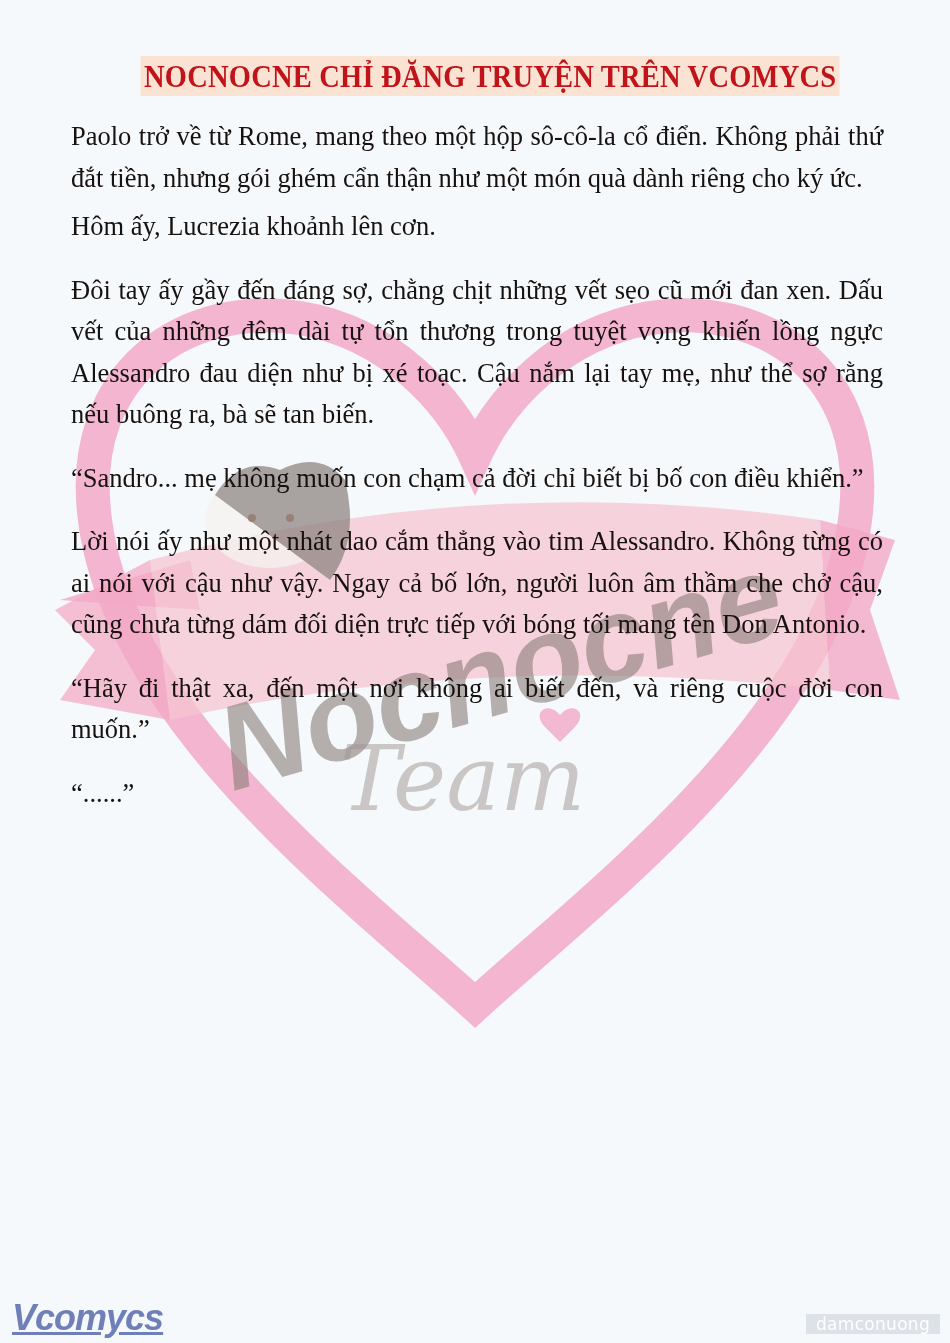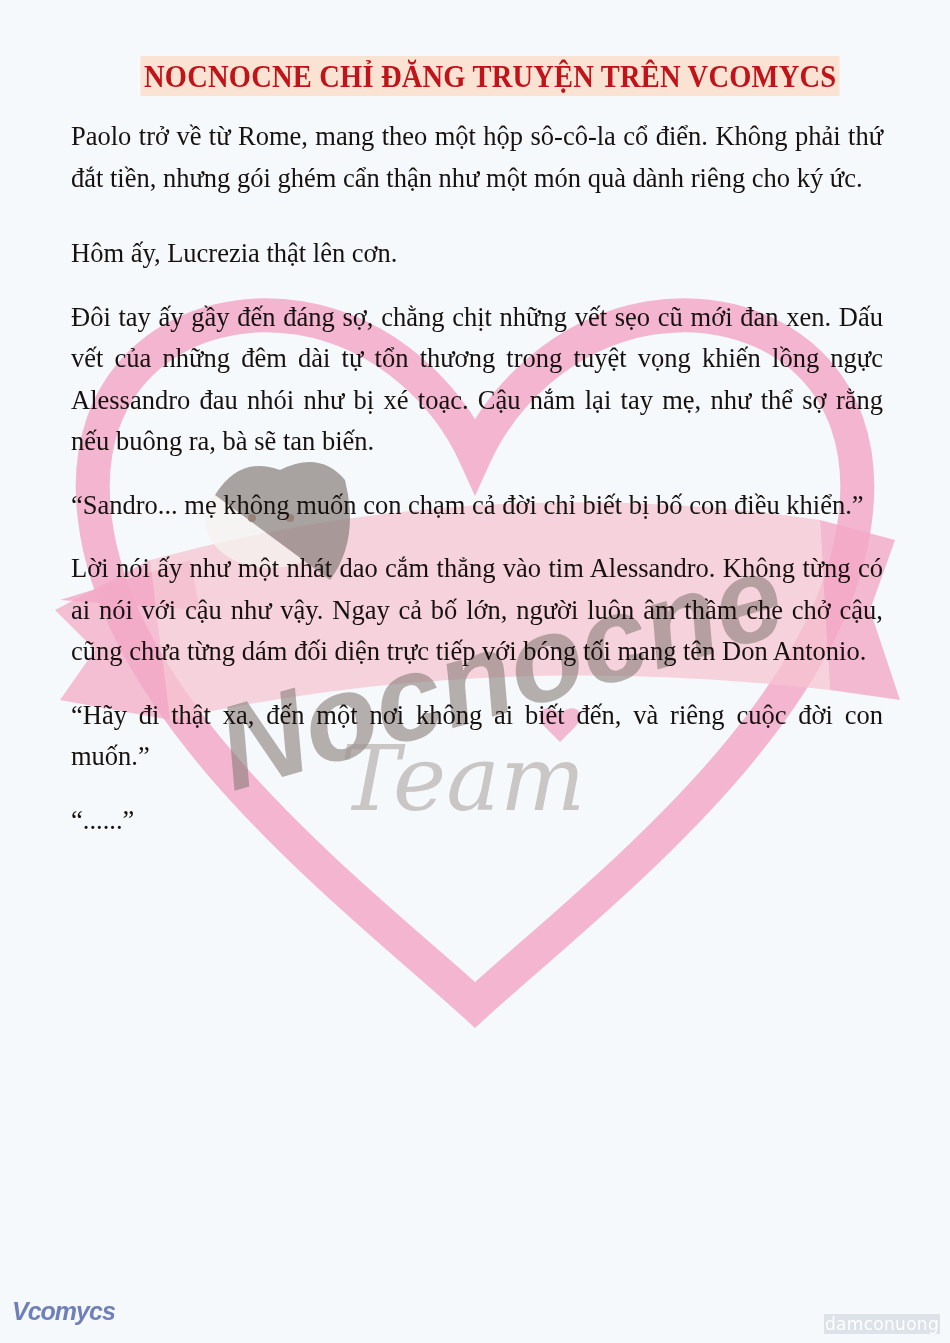--- a/index.html
+++ b/index.html
@@ -15,29 +15,30 @@
     display: inline-block; background: #fbe3d4; color: #c0141a;
     font-family: "Liberation Serif", serif; font-weight: bold;
     font-size: 31px; letter-spacing: 0.2px; padding: 2px 4px 0 4px; line-height: 38px;
     transform: scaleX(0.92); transform-origin: center;
   }
   .content { position: absolute; left: 71px; top: 116px; width: 812px; }
   .para {
     margin: 0 0 22px 0; font-size: 26.5px; line-height: 41.5px; color: #17120f;
     text-align: justify; text-align-last: left;
   }
-  .para.p1 { margin-bottom: 34px; }
+  .para.p1 { margin-bottom: 7px; }
   .footer-logo {
     position: absolute; left: 12px; top: 1297px; font-family: "Liberation Sans", sans-serif;
-    font-style: italic; font-weight: bold; font-size: 25px; color: #6f7fb8; letter-spacing: -1px;
+    font-style: italic; font-weight: bold; font-size: 36px; color: #6f7fb8; letter-spacing: -1px;
     z-index: 2;
+    text-decoration: underline;
   }
   .footer-tag {
     position: absolute; right: 10px; top: 1314px; font-family: "DejaVu Sans", sans-serif;
-    font-size: 17px; color: #ffffff; background: rgba(200,205,215,0.55); padding: 0 1px;
+    font-size: 17px; color: #ffffff; background: rgba(200,205,215,0.55); padding: 0 10px;
     letter-spacing: 0.3px; z-index: 2;
   }
 </style>
 </head>
 <body>
 
 <svg class="watermark" viewBox="0 0 950 1343" xmlns="http://www.w3.org/2000/svg">
 
   <path d="M475 1005 C 360 900, 120 720, 95 520 C 75 370, 190 300, 300 318 C 390 333, 450 400, 475 455 C 500 400, 560 333, 650 318 C 760 300, 875 370, 855 520 C 830 720, 590 900, 475 1005 Z" fill="none" stroke="#f2a9c8" stroke-width="34" opacity="0.85"></path>
 
@@ -58,22 +59,22 @@
   <path d="M560 715 C 548 700, 530 712, 546 728 L 560 742 L 574 728 C 590 712, 572 700, 560 715 Z" fill="#f2a9c8" opacity="0.8"></path>
 </svg>
 
 <div class="page">
   <div class="title-wrap">
     <span class="title">NOCNOCNE CHỈ ĐĂNG TRUYỆN TRÊN VCOMYCS</span>
   </div>
 
   <div class="content">
     <p class="para p1">Paolo trở về từ Rome, mang theo một hộp sô-cô-la cổ điển. Không phải thứ đắt tiền, nhưng gói ghém cẩn thận như một món quà dành riêng cho ký ức.</p>
-    <p class="para">Hôm ấy, Lucrezia thật lên cơn.</p>
-    <p class="para">Đôi tay ấy gầy đến đáng sợ, chằng chịt những vết sẹo cũ mới đan xen. Dấu vết của những đêm dài tự tổn thương trong tuyệt vọng khiến lồng ngực Alessandro đau nhói như bị xé toạc. Cậu nắm lại tay mẹ, như thể sợ rằng nếu buông ra, bà sẽ tan biến.</p>
+    <p class="para">Hôm ấy, Lucrezia khoảnh lên cơn.</p>
+    <p class="para">Đôi tay ấy gầy đến đáng sợ, chằng chịt những vết sẹo cũ mới đan xen. Dấu vết của những đêm dài tự tổn thương trong tuyệt vọng khiến lồng ngực Alessandro đau diện như bị xé toạc. Cậu nắm lại tay mẹ, như thể sợ rằng nếu buông ra, bà sẽ tan biến.</p>
     <p class="para">“Sandro... mẹ không muốn con chạm cả đời chỉ biết bị bố con điều khiển.”</p>
     <p class="para">Lời nói ấy như một nhát dao cắm thẳng vào tim Alessandro. Không từng có ai nói với cậu như vậy. Ngay cả bố lớn, người luôn âm thầm che chở cậu, cũng chưa từng dám đối diện trực tiếp với bóng tối mang tên Don Antonio.</p>
     <p class="para">“Hãy đi thật xa, đến một nơi không ai biết đến, và riêng cuộc đời con muốn.”</p>
     <p class="para">“......”</p>
   </div>
 </div>
 
 <div class="footer-logo">Vcomycs</div>
 <div class="footer-tag">damconuong</div>
 

